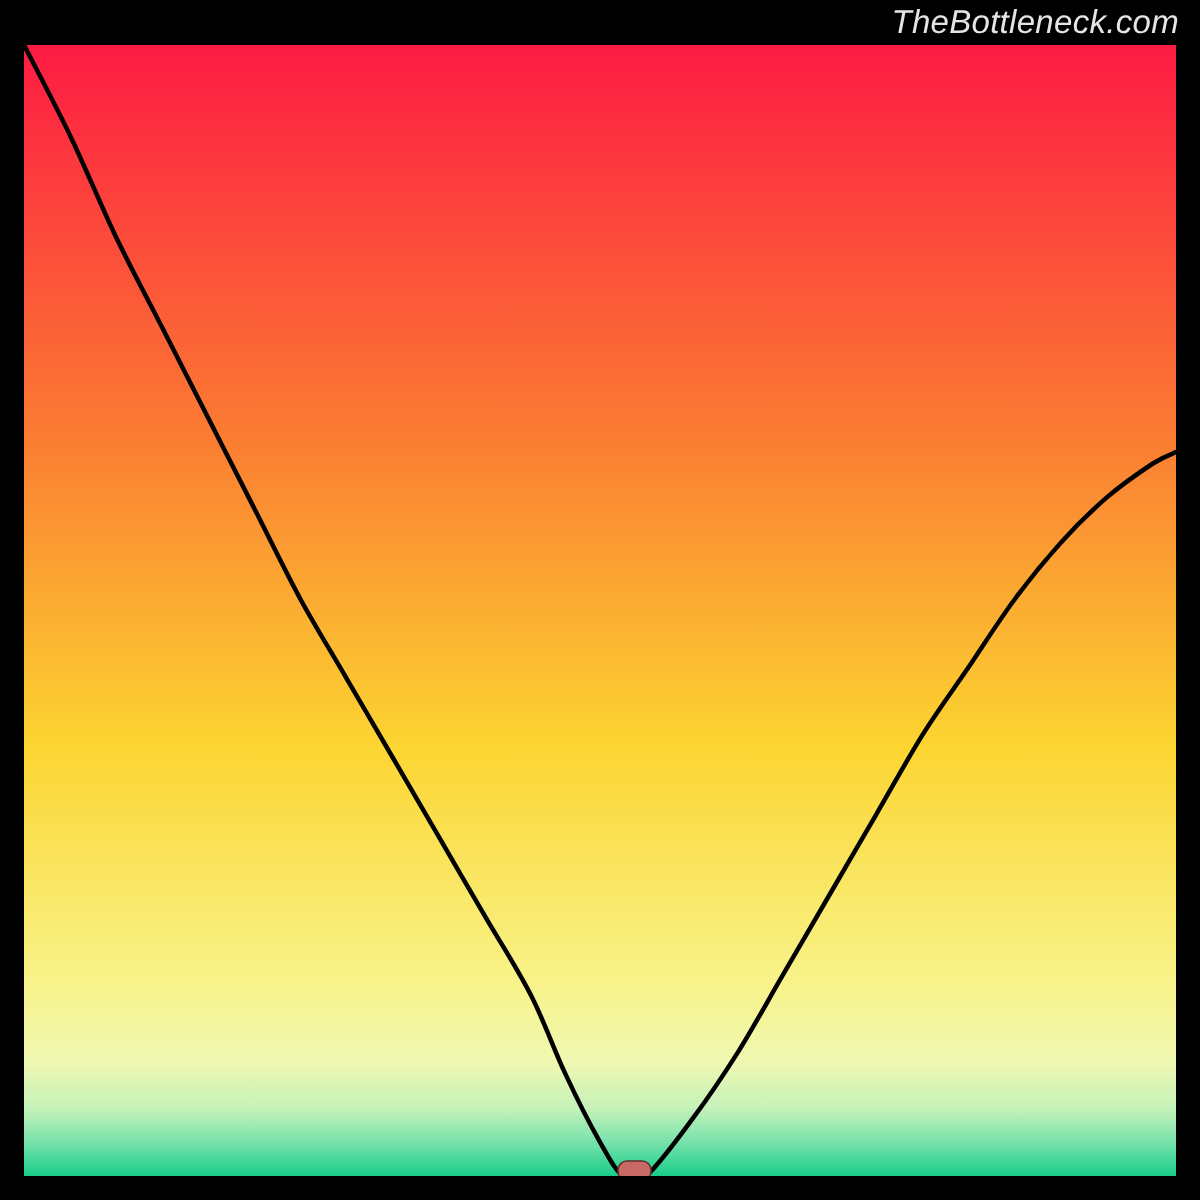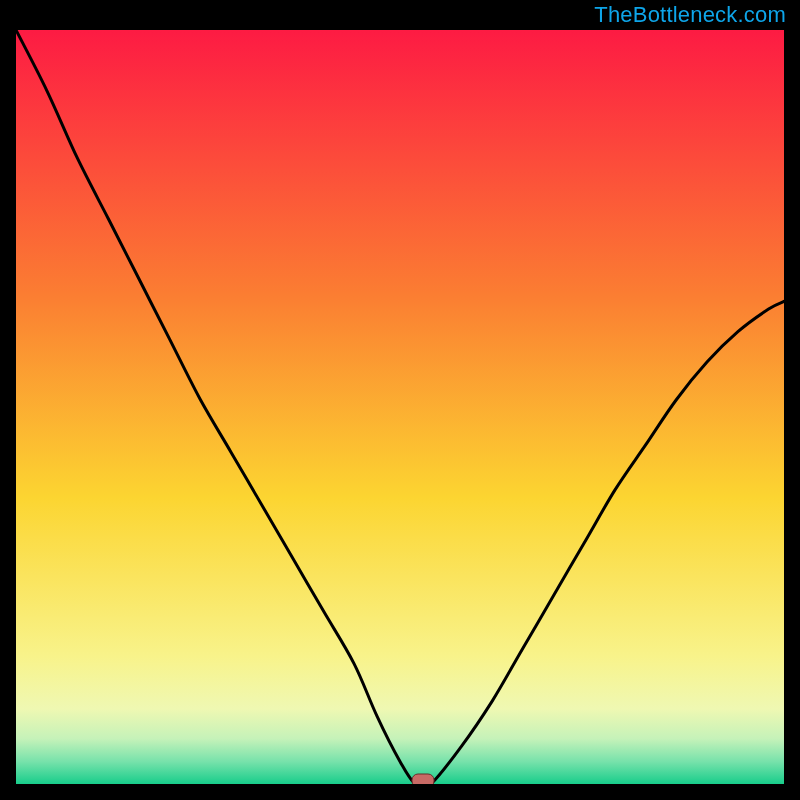--- a/index.html
+++ b/index.html
@@ -14,24 +14,25 @@
   .frame {
     position: relative;
     width: 800px;
     height: 800px;
     background: #000;
   }
   .attribution {
     position: absolute;
     top: 2px;
     right: 14px;
-    color: #0ea5e9;
+    color: #e5e5e5;
     font-size: 22px;
     font-weight: 500;
     letter-spacing: 0.2px;
+    font-style: italic;
   }
   .plot-wrap {
     position: absolute;
     left: 16px;
     top: 30px;
     width: 768px;
     height: 754px;
   }
   .plot-wrap svg {
     display: block;

